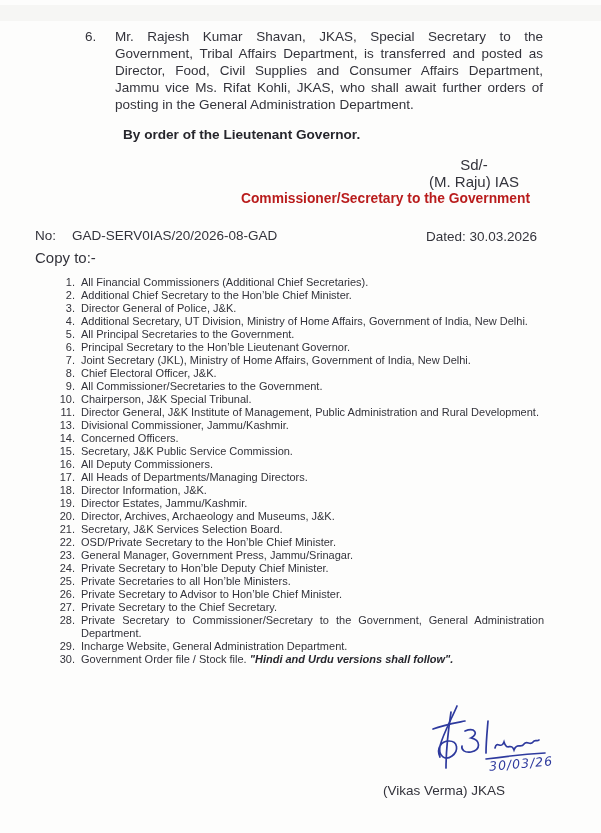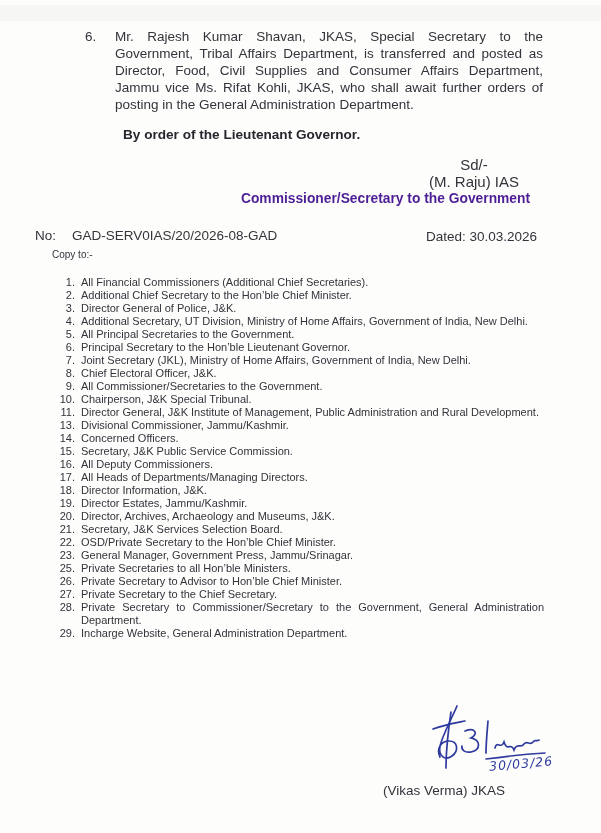--- a/index.html
+++ b/index.html
@@ -18,26 +18,26 @@
   }
   
   .order-item{position:absolute;left:85px;top:28px;width:458px;display:flex;font-size:13.5px;line-height:17px;}
   .order-num{width:30px;flex-shrink:0;}
   .order-text{flex:1;text-align:justify;}
   .by-order{position:absolute;left:115px;top:127px;font-size:13.6px;font-weight:bold;color:#26262c;margin-left:8px;}
   
   .sd-line{position:absolute;left:413px;width:122px;text-align:center;font-size:15px;}
   .sd{top:156px;}
   .sd-name{top:173px;}
-  .sd-designation{position:absolute;left:229px;top:191px;width:313px;text-align:center;font-size:13.8px;font-weight:bold;color:#4c1d95;}
+  .sd-designation{position:absolute;left:229px;top:191px;width:313px;text-align:center;font-size:13.8px;font-weight:bold;color:#b91c1c;}
   
   .ref-row{position:absolute;left:35px;top:228px;width:530px;font-size:13.5px;}
   .ref-no-label{margin-right:16px;}
   .ref-dated{position:absolute;left:391px;top:1px;}
-  .copy-to{position:absolute;left:52px;top:249px;font-size:10px;}
+  .copy-to{position:absolute;left:35px;top:249px;font-size:15px;}
   
   .copy-list{position:absolute;left:55px;top:276px;width:489px;font-size:11px;line-height:13px;}
   .copy-row{display:flex;align-items:flex-start;}
   .copy-row .num{width:20px;flex-shrink:0;text-align:right;margin-right:6px;}
   .copy-row .txt{flex:1;text-align:justify;}
   .note{font-weight:bold;font-style:italic;color:#26262c;}
   
   .signature{position:absolute;left:418px;top:702px;}
   .hand-date{
     position:absolute;left:489px;top:756px;
@@ -153,38 +153,46 @@
       </div>
     <div class="copy-row">
         <span class="num">22.</span>
         <span class="txt">OSD/Private Secretary to the Hon’ble Chief Minister.</span>
       </div>
     <div class="copy-row">
         <span class="num">23.</span>
         <span class="txt">General Manager, Government Press, Jammu/Srinagar.</span>
       </div>
     <div class="copy-row">
+        <span class="num">24.</span>
+        <span class="txt">Private Secretary to Hon’ble Deputy Chief Minister.</span>
+      </div>
+    <div class="copy-row">
         <span class="num">25.</span>
         <span class="txt">Private Secretaries to all Hon’ble Ministers.</span>
       </div>
     <div class="copy-row">
         <span class="num">26.</span>
         <span class="txt">Private Secretary to Advisor to Hon’ble Chief Minister.</span>
       </div>
     <div class="copy-row">
         <span class="num">27.</span>
         <span class="txt">Private Secretary to the Chief Secretary.</span>
       </div>
     <div class="copy-row">
         <span class="num">28.</span>
         <span class="txt">Private Secretary to Commissioner/Secretary to the Government, General Administration Department.</span>
       </div>
     <div class="copy-row">
         <span class="num">29.</span>
         <span class="txt">Incharge Website, General Administration Department.</span>
+      </div>
+    <div class="copy-row">
+        <span class="num">30.</span>
+        <span class="txt"><span>Government Order file / Stock file.</span> <span class="note">"Hindi and Urdu versions shall follow".</span></span>
       </div>
   </div>
 
   <svg class="signature" width="132" height="68" viewBox="0 0 132 68">
     <g fill="none" stroke="#2e3a9e" stroke-width="1.7" stroke-linecap="round">
       <path d="M 39,4 C 34,16 25,32 22,44 C 20,54 27,59 34,54 C 41,49 40,39 31,39 C 23,39 18,47 22,55"></path>
       <path d="M 33,10 C 30,30 28,48 28,66"></path>
       <path d="M 15,27 C 25,23 37,21 47,19"></path>
       <path d="M 47,29 C 57,25 61,32 53,36 C 63,38 63,48 53,50 C 47,51 43,48 44,44"></path>
       <path d="M 70,19 C 69,31 68,41 68,51"></path>

